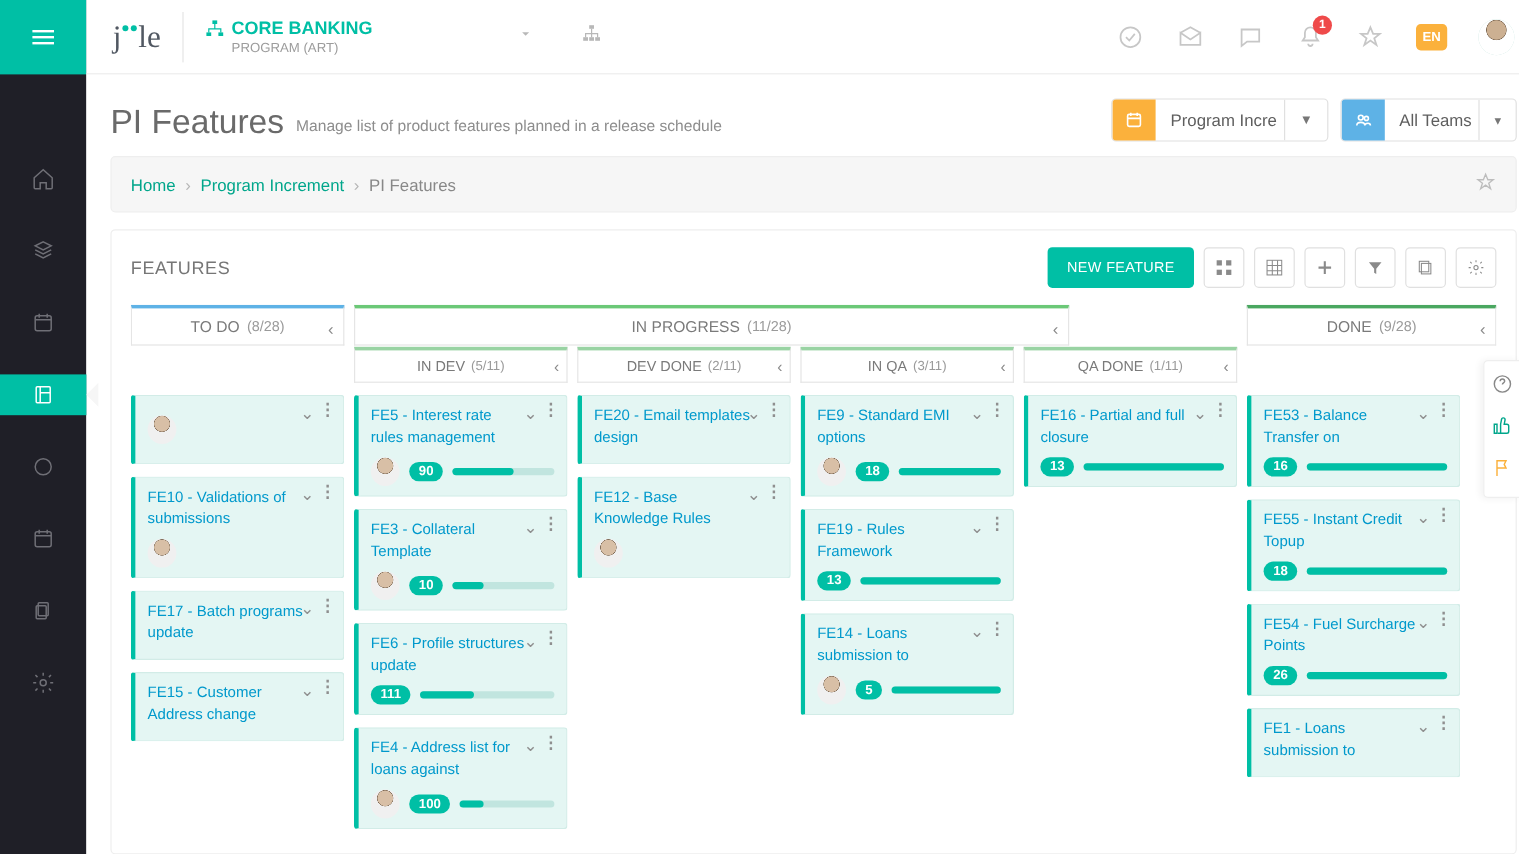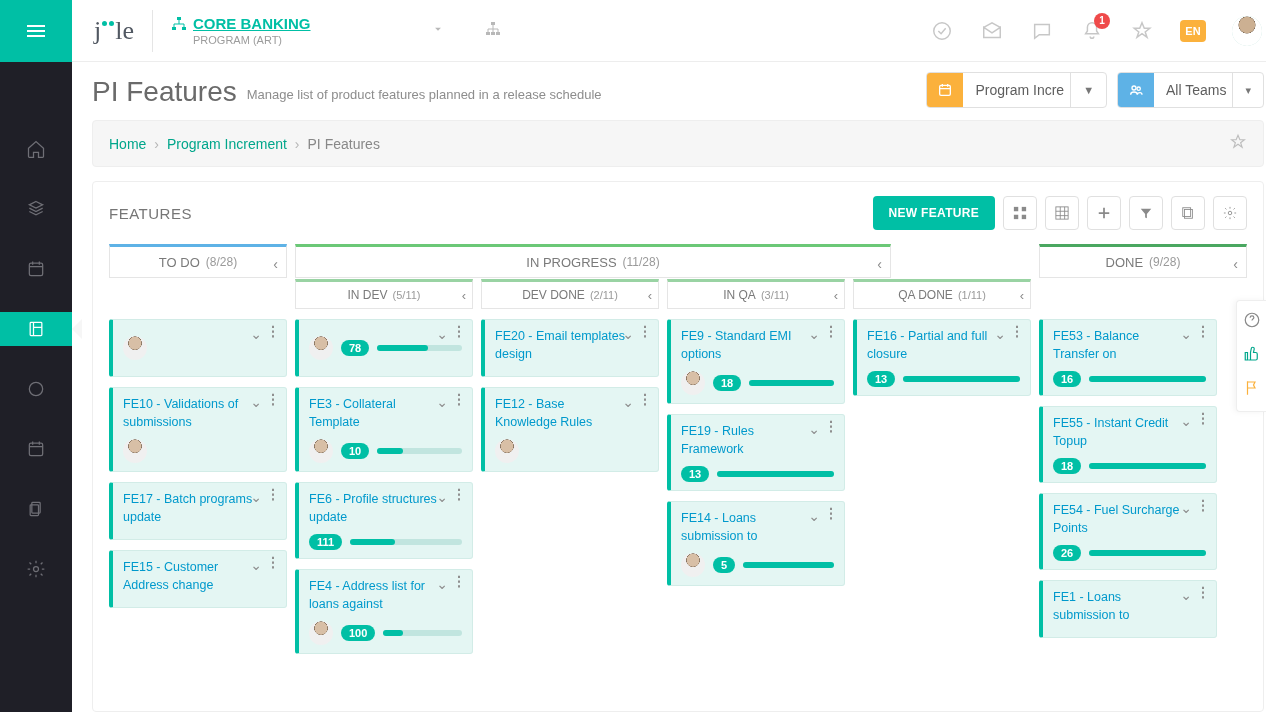--- a/index.html
+++ b/index.html
@@ -17,21 +17,21 @@
   .nav .navitem.active::after { content:''; position:absolute; right:-10px; top:50%; transform:translateY(-50%); width:0; height:0; border-top:10px solid transparent; border-bottom:10px solid transparent; border-right:10px solid #f6f6f6; }
   .nav .navitem.active svg { stroke:#fff; }
 
   .main { flex:1; display:flex; flex-direction:column; background:#fff; }
 
   
   .header { height:62px; display:flex; align-items:center; padding:0 22px; border-bottom:1px solid #ededed; }
   .logo { font-family: Georgia, serif; font-size:26px; color:#515862; font-weight:500; display:flex; align-items:center; }
   .logo .dot { width:5px; height:5px; background:#00bfa5; border-radius:50%; margin:0 1px 14px 1px; }
   .breadcrumb-prog { margin-left:18px; padding-left:18px; border-left:1px solid #e5e5e5; height:42px; display:flex; flex-direction:column; justify-content:center; }
-  .bc-top { font-size:15px; font-weight:700; color:#00bfa5; display:flex; align-items:center; gap:6px;text-decoration:underline; }
+  .bc-top { font-size:15px; font-weight:700; color:#00bfa5; display:flex; align-items:center; gap:6px; }
   .bc-top .hier { width:16px; height:16px; display:inline-block; }
   .bc-top .hier svg { fill:#00bfa5; }
   .bc-sub { font-size:11px; color:#9c9c9c; margin-top:2px; margin-left:22px; }
   .bc-caret { margin-left:120px; cursor:pointer; }
   .bc-caret svg { width:14px; height:14px; fill:#b8b8b8; }
   .bc-org { margin-left:40px; cursor:pointer; }
   .bc-org svg { width:16px; height:16px; fill:#b8b8b8; }
 
   .header .right-icons { margin-left:auto; display:flex; align-items:center; gap:26px; }
   .ricon { width:24px; height:24px; display:flex; align-items:center; justify-content:center; cursor:pointer; position:relative; }
@@ -39,42 +39,42 @@
   .ricon .badge { position:absolute; top:-6px; right:-6px; background:#ef4a4a; color:#fff; font-size:10px; border-radius:50%; width:16px; height:16px; display:flex; align-items:center; justify-content:center; font-weight:700; }
   .lang { width:26px; height:22px; background:#fbb13c; color:#fff; font-size:11px; font-weight:700; display:flex; align-items:center; justify-content:center; border-radius:4px; cursor:pointer; }
   .avatar { width:30px; height:30px; border-radius:50%; background:#d1e9e4; overflow:hidden; cursor:pointer; }
   .avatar-img { width:100%; height:100%; border-radius:50%; background:radial-gradient(circle at 50% 30%, #ccb092 30%, #7f6a55 32%, #fff 34%); }
 
   
   .pagebar { padding:10px 20px 6px 20px; display:flex; align-items:flex-end; }
   .ptitle { font-size:28px; color:#6a6a6a; font-weight:400; }
   .psub { font-size:13px; color:#8d8d8d; margin-left:10px; margin-bottom:6px; }
   .pagebar .right-ctrl { margin-left:auto; display:flex; gap:10px; }
-  .sel { height:36px; display:flex; align-items:center; border:1px solid #e0e0e0; border-radius:4px; overflow:hidden; cursor:pointer; background:#fff; }
+  .sel { height:36px; display:flex; align-items:center; border:1px solid #e0e0e0; border-radius:4px; overflow:hidden; cursor:pointer; background:#fff;margin-top:10px; }
   .sel .iconbox { width:36px; height:36px; display:flex; align-items:center; justify-content:center; }
   .sel.s1 .iconbox { background:#fbb13c; }
   .sel.s2 .iconbox { background:#5eb2e6; }
   .sel .iconbox svg { width:16px; height:16px; fill:#fff; }
   .sel .lbl { padding:0 6px 0 12px; font-size:14px; color:#5e5e5e; }
   .sel .arr { padding:0 12px; font-size:11px; color:#777; border-left:1px solid #e0e0e0; height:100%; display:flex; align-items:center; }
 
   
   .crumb { margin:6px 20px; background:#f6f6f6; border:1px solid #eee; border-radius:4px; padding:12px 16px; display:flex; align-items:center; font-size:14px; }
   .crumb a { color:#00a68b; cursor:pointer; }
   .crumb .sep { margin:0 8px; color:#b6b6b6; }
   .crumb .cur { color:#888; }
   .crumb .star { margin-left:auto; cursor:pointer; }
   .crumb .star svg { width:18px; height:18px; fill:none; stroke:#bdbdbd; stroke-width:1.5; }
 
   
   .card { margin:8px 20px 0 20px; border:1px solid #eee; border-radius:4px; background:#fff; padding:14px 16px 12px 16px; flex:1; display:flex; flex-direction:column; overflow:hidden; }
   .card-head { display:flex; align-items:center; margin-bottom:14px; }
   .card-head .fh { font-size:15px; color:#767676; font-weight:500; letter-spacing:.5px; }
   .card-head .hr-actions { margin-left:auto; display:flex; gap:8px; align-items:center; }
-  .newbtn { background:#00bfa5; color:#fff; font-size:12px; font-weight:700; padding:10px 16px; border:none; border-radius:4px; cursor:pointer; letter-spacing:.3px; }
+  .newbtn { background:#00bfa5; color:#fff; font-size:12px; font-weight:400; padding:10px 16px; border:none; border-radius:4px; cursor:pointer; letter-spacing:.3px; }
   .sqbtn { width:34px; height:34px; border:1px solid #e0e0e0; border-radius:4px; background:#fff; display:flex; align-items:center; justify-content:center; cursor:pointer; }
   .sqbtn svg { width:14px; height:14px; fill:#8a8a8a; }
 
   
   .board { flex:1; display:flex; gap:8px; overflow:hidden; }
   .col-wrap { display:flex; flex-direction:column; }
   .colhead { height:34px; border:1px solid #e5e5e5; display:flex; align-items:center; justify-content:center; font-size:13px; color:#7a7a7a; position:relative; background:#fff; }
   .colhead.todo { border-top:3px solid #5eb2e6; width:178px; }
   .colhead.ip   { border-top:3px solid #6bc877; width:596px; }
   .colhead.done { border-top:3px solid #4aa760; width:208px; }
@@ -388,23 +388,24 @@
                 <span class="col-collapse">‹</span>
               </div>
           </div>
           <div class="lanes-row">
             <div class="lane" id="lane-indev">
                 <div class="kc">
                   <div class="top-ac">
                     <span class="chev">⌄</span>
                     <span class="dots">⋮</span>
                   </div>
+                  <div class="t">FE5 - Interest rate rules management</div>
                   <div class="m">
                     <div class="av"></div>
-                    <span class="pill">78</span>
+                    <span class="pill">90</span>
                     <div class="bar">
                       <div class="fill" style="width:60%"></div>
                     </div>
                   </div>
                 </div>
                 <div class="kc">
                   <div class="top-ac">
                     <span class="chev">⌄</span>
                     <span class="dots">⋮</span>
                   </div>

